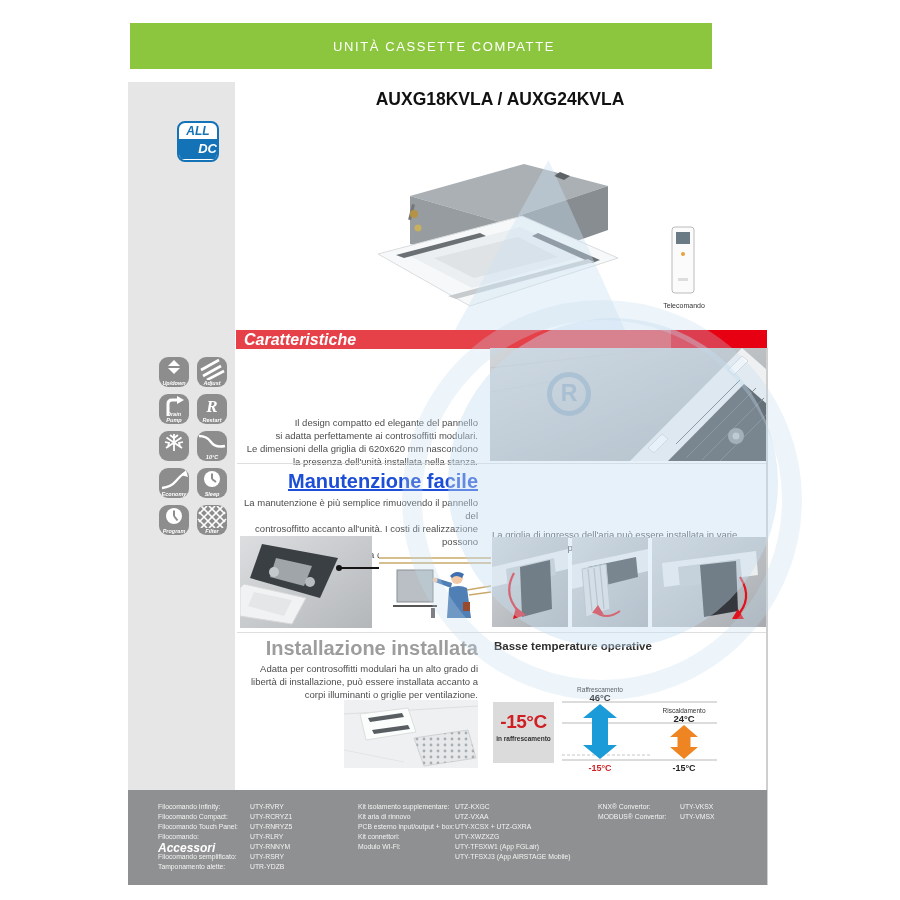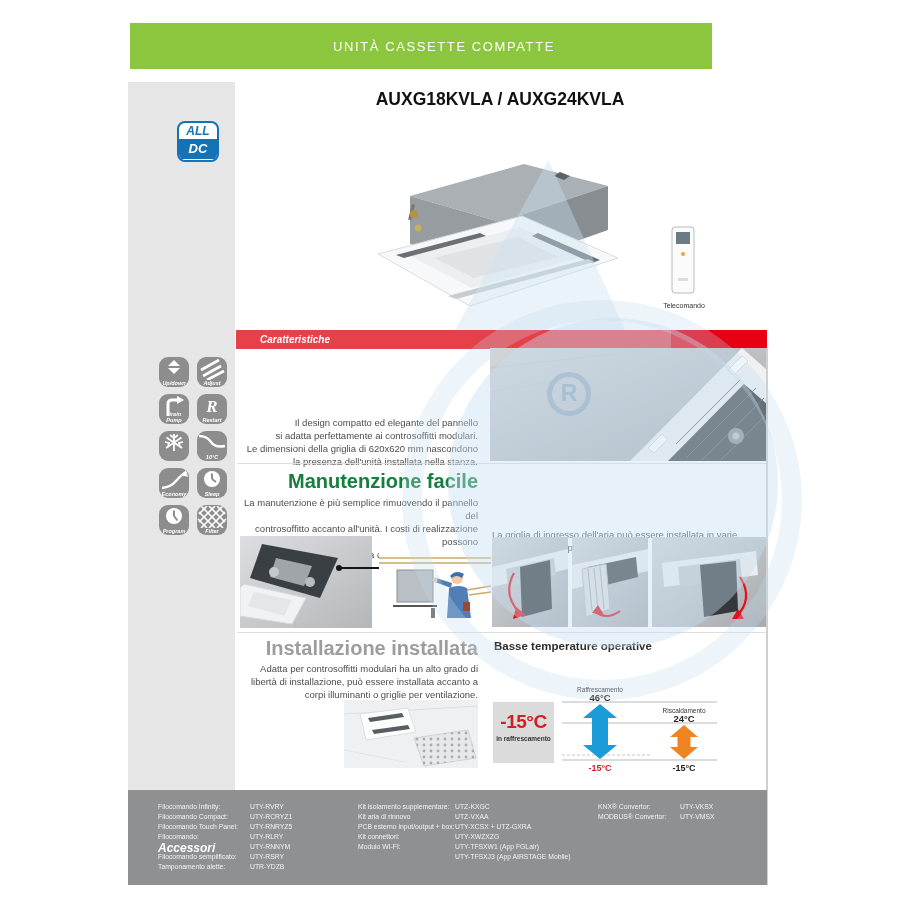--- a/index.html
+++ b/index.html
@@ -15,34 +15,34 @@
   
   .side-strip{left:128px;top:82px;width:107px;height:708px;background:#e6e6e6;}
   #icon-grid{left:159px;top:357px;width:70px;display:grid;grid-template-columns:30px 30px;gap:7px 8px;}
   .ficon{width:30px;height:30px;background:var(--icon);border-radius:9px;position:relative;color:#fff;overflow:hidden;}
   .ficon svg{position:absolute;top:1px;left:0;}
   .ficon .flabel{position:absolute;bottom:1px;left:0;right:0;text-align:center;font-size:5.5px;font-style:italic;font-weight:bold;}
 
   
   .alldc{left:177px;top:121px;width:42px;height:41px;background:#fff;border:2.5px solid var(--badge);border-radius:8px;box-sizing:border-box;overflow:hidden;}
   .alldc .all{display:block;text-align:center;color:var(--badge);font-style:italic;font-weight:bold;font-size:12px;line-height:16px;}
-  .alldc .dc{display:block;text-align:center;background:var(--badge);color:#fff;font-weight:bold;font-style:italic;font-size:13px;line-height:20px;}
+  .alldc .dc{display:block;text-align:right;background:var(--badge);color:#fff;font-weight:bold;font-style:italic;font-size:13px;line-height:20px;}
 
   .model-title{left:255px;top:88px;width:490px;text-align:center;font-weight:bold;font-size:17.5px;line-height:23px;color:#111;}
 
   .remote-label{left:642px;top:302px;width:84px;text-align:center;font-size:7px;color:#333;}
 
   
   .banner{left:236px;top:330px;width:531px;height:19px;
           background:linear-gradient(90deg,var(--banner) 0%,var(--banner) 82%,var(--bannerDark) 82%);}
-  .banner span{color:#fff;font-style:italic;font-weight:bold;font-size:10px;line-height:19px;padding-left:24px;display:block;}
+  .banner span{color:#fff;font-style:italic;font-weight:bold;font-size:16px;line-height:19px;padding-left:8px;display:block;}
 
   
   .h-grey{color:#9d9d9d;}
-  .h-dark{color:#15803d;}
+  .h-dark{color:#1d4ed8;text-decoration:underline;}
   .sec-heading{font-weight:bold;font-size:20px;line-height:22px;text-align:right;width:241px;left:237px;}
   .sec-body{font-size:9.5px;line-height:13px;color:#4d4d4d;width:241px;left:237px;text-align:right;}
   .sec-body-right{font-size:9.5px;line-height:13px;color:#4d4d4d;left:492px;width:270px;text-align:left;}
   .divider{left:237px;width:530px;height:1px;background:#dedede;}
   .edge-line{left:766px;top:348px;width:2px;height:537px;background:#cfcfcf;}
 
   
   .maint-arrow{left:339px;top:567px;width:42px;height:2px;background:#151515;}
   .maint-arrow::before{content:"";position:absolute;left:-3px;top:-2px;width:6px;height:6px;border-radius:50%;background:#151515;}
 

